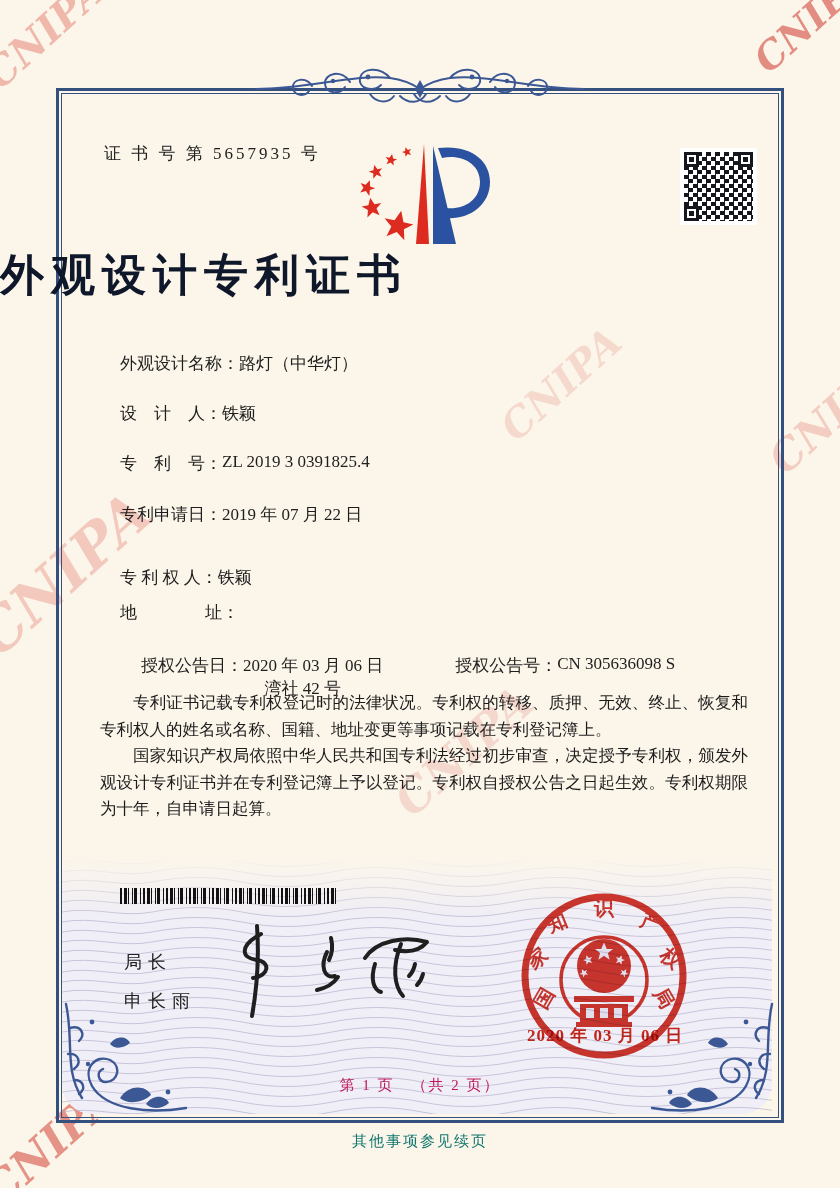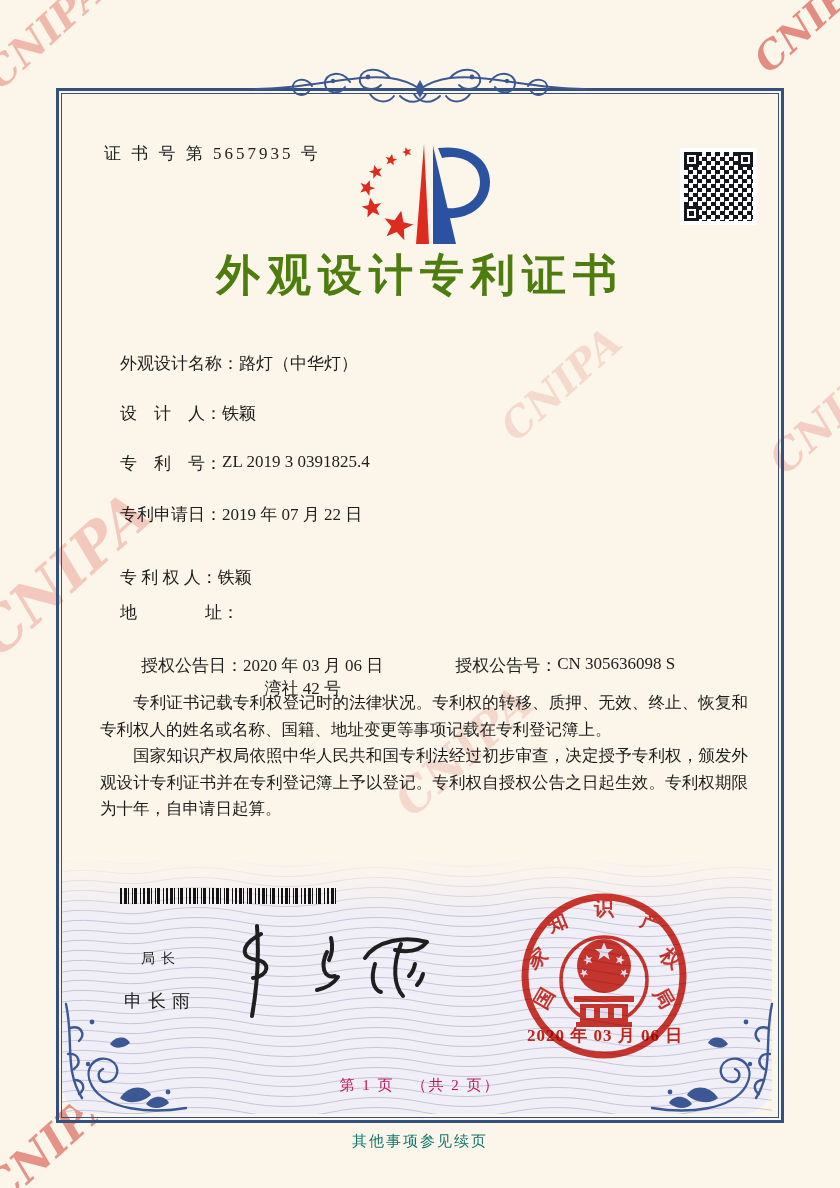--- a/index.html
+++ b/index.html
@@ -37,22 +37,22 @@
   
   .cert-no{position:absolute; left:104px; top:142px; font-size:17px; letter-spacing:3px; color:#1d1d1d;}
   .logo{position:absolute; left:338px; top:134px; width:164px; height:114px;}
   .qr{position:absolute; left:680px; top:148px; width:77px; height:77px; background:#fff; padding:4px; box-sizing:border-box;}
   .qr-mod{position:absolute; inset:4px;
       background-image:repeating-conic-gradient(#16161e 0% 25%, transparent 0% 50%);
       background-size:9px 9px;}
   .finder{position:absolute; width:15px; height:15px; border:3px solid #16161e; background:#fff; box-sizing:border-box;}
   .finder::after{content:""; position:absolute; inset:2px; background:#16161e;}
   .f-tl{left:4px; top:4px;} .f-tr{right:4px; top:4px;} .f-bl{left:4px; bottom:4px;}
-  .doc-title{position:absolute; left:0; right:0; top:246px; text-align:center;
-             font-size:44px; font-weight:900; letter-spacing:7px; color:#4d7c0f;}
+  .doc-title{position:absolute; left:0; right:0; top:246px; text-align:left;
+             font-size:44px; font-weight:900; letter-spacing:7px; color:#0f172a;}
   
   .field{position:absolute; left:120px; font-size:17px; color:#1e1e1e; display:flex;}
   .field .lab{white-space:pre; flex:none;}
   .field .val{white-space:pre-wrap;}
   .f1{top:352px;} .f2{top:402px;} .f3{top:452px;} .f4{top:503px;} .f5{top:566px;}
   .f6{top:601px; width:560px;} .f6 .val{line-height:25px;}
   .f7{top:654px;margin-left:21px;} .f7 .pair2{margin-left:72px; display:flex;}
   
   .paras{position:absolute; left:100px; top:690px; width:648px;
          font-size:16.5px; line-height:26.5px; color:#1c1c1c; text-align:justify;}
@@ -60,21 +60,21 @@
   
   .barcode{position:absolute; left:120px; top:888px; width:216px; height:16px;
     background:repeating-linear-gradient(90deg,
       #121212 0 2px, transparent 2px 4px,
       #121212 4px 7px, transparent 7px 8px,
       #121212 8px 9px, transparent 9px 12px,
       #121212 12px 13px, transparent 13px 14px,
       #121212 14px 17px, transparent 17px 20px,
       #121212 20px 21px, transparent 21px 23px);}
   
-  .issuer-role{position:absolute; left:141px; top:950px; font-size:14px; letter-spacing:6px;}
+  .issuer-role{position:absolute; left:124px; top:950px; font-size:18px; letter-spacing:6px;}
   .issuer-name{position:absolute; left:124px; top:989px; font-size:18px; letter-spacing:6px;}
   .signature{position:absolute; left:225px; top:922px; width:230px; height:100px;}
   
   .seal{position:absolute; left:512px; top:884px; width:184px; height:184px;
         mix-blend-mode:multiply; opacity:.92;}
   .seal-date{position:absolute; left:520px; top:1024px; width:170px; text-align:center;
              font-size:17px; font-weight:700; color:#cf271c; letter-spacing:1px;
              mix-blend-mode:multiply;}
   
   .page-info{position:absolute; left:0; right:0; top:1076px; text-align:center;

